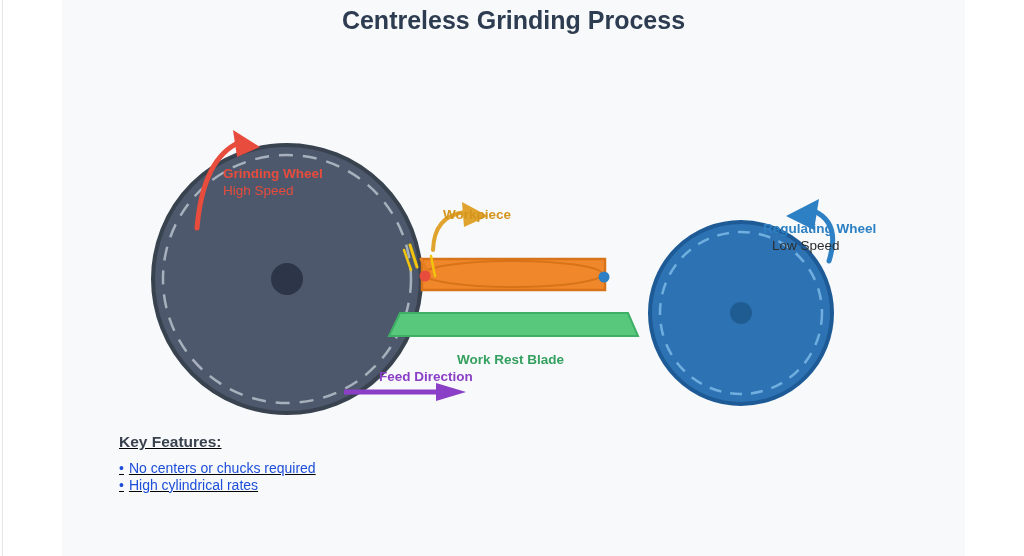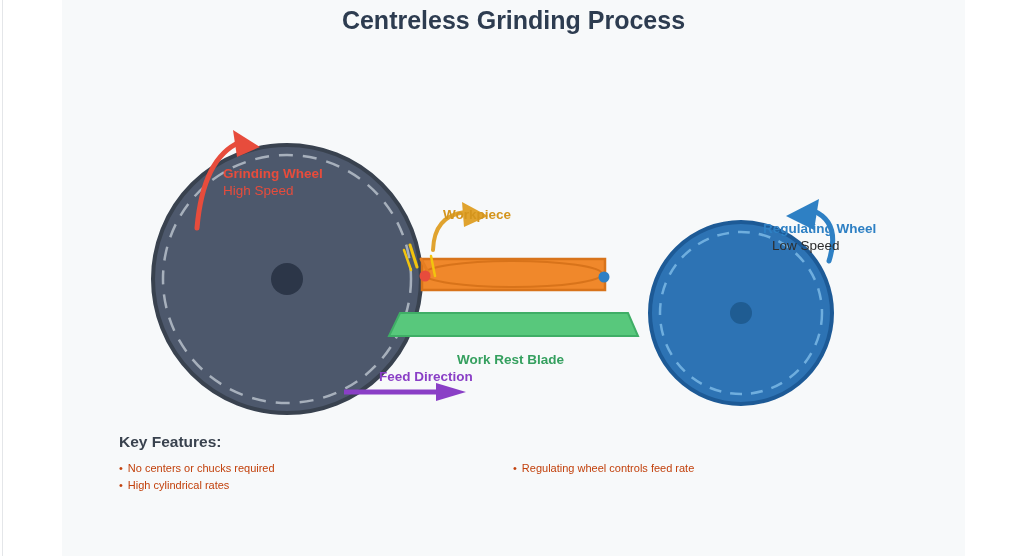--- a/index.html
+++ b/index.html
@@ -12,24 +12,24 @@
   .edge-line { position: absolute; left: 2px; top: 0; width: 1px; height: 556px; background: #e4e6e9; }
   .panel { position: absolute; left: 62px; top: 0; width: 903px; height: 556px; background: #f7f9fa; }
   .title {
     position: absolute; left: 62px; top: 6px; width: 903px;
     text-align: center; font-size: 25px; font-weight: bold; color: #2d3c50;
   }
   svg.diagram { position: absolute; left: 0; top: 0; }
   svg text { font-family: "Liberation Sans", sans-serif; }
   .lbl-b { font-size: 13.5px; font-weight: bold; }
   .lbl-r { font-size: 13.5px; }
-  .features { position: absolute; left: 119px; top: 433px; }
+  .features { position: absolute; left: 119px; top: 433px; text-decoration: underline; }
   .features-heading { margin: 0 0 9px 0; font-size: 15.5px; font-weight: bold; color: #39424e; }
   .features-cols { display: flex; }
-  .features-col { display: flex; flex-direction: column; font-size: 11px; color: #c2410c; }
+  .features-col { display: flex; flex-direction: column; font-size: 14px; color: #1d4ed8; }
   .features-col.left { width: 394px; }
   .feature-item { line-height: 17px; }
   .bullet { margin-right: 5px; }
 </style>
 </head>
 <body>
 
 <div class="page">
   <div class="edge-line"></div>
   <div class="panel"></div>
@@ -105,19 +105,16 @@
     <div class="features-cols">
       <div class="features-col left">
         <div class="feature-item">
           <span class="bullet">•</span><span>No centers or chucks required</span>
         </div>
         <div class="feature-item">
           <span class="bullet">•</span><span>High cylindrical rates</span>
         </div>
       </div>
       <div class="features-col right">
-        <div class="feature-item">
-          <span class="bullet">•</span><span>Regulating wheel controls feed rate</span>
-        </div>
       </div>
     </div>
   </div>
 </div>
 
 </body></html>

